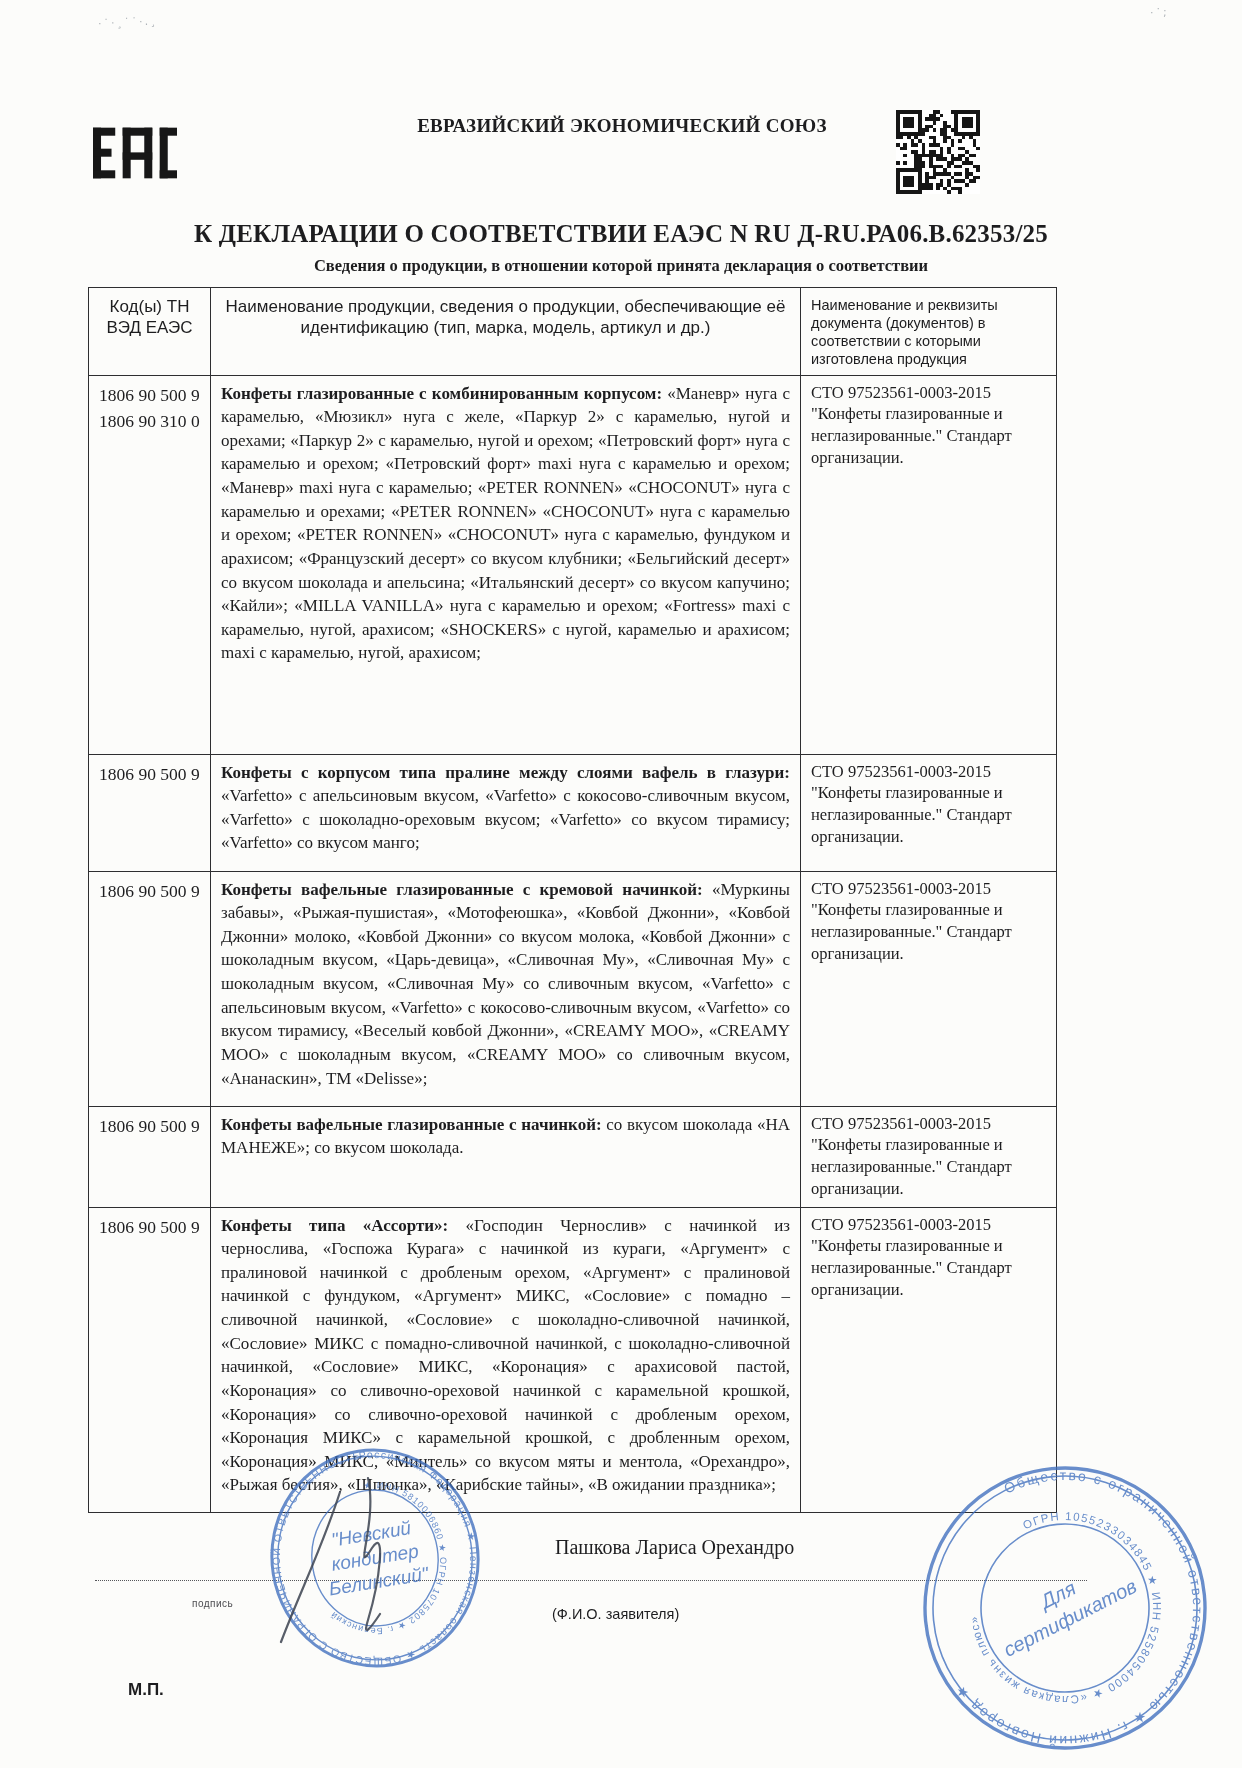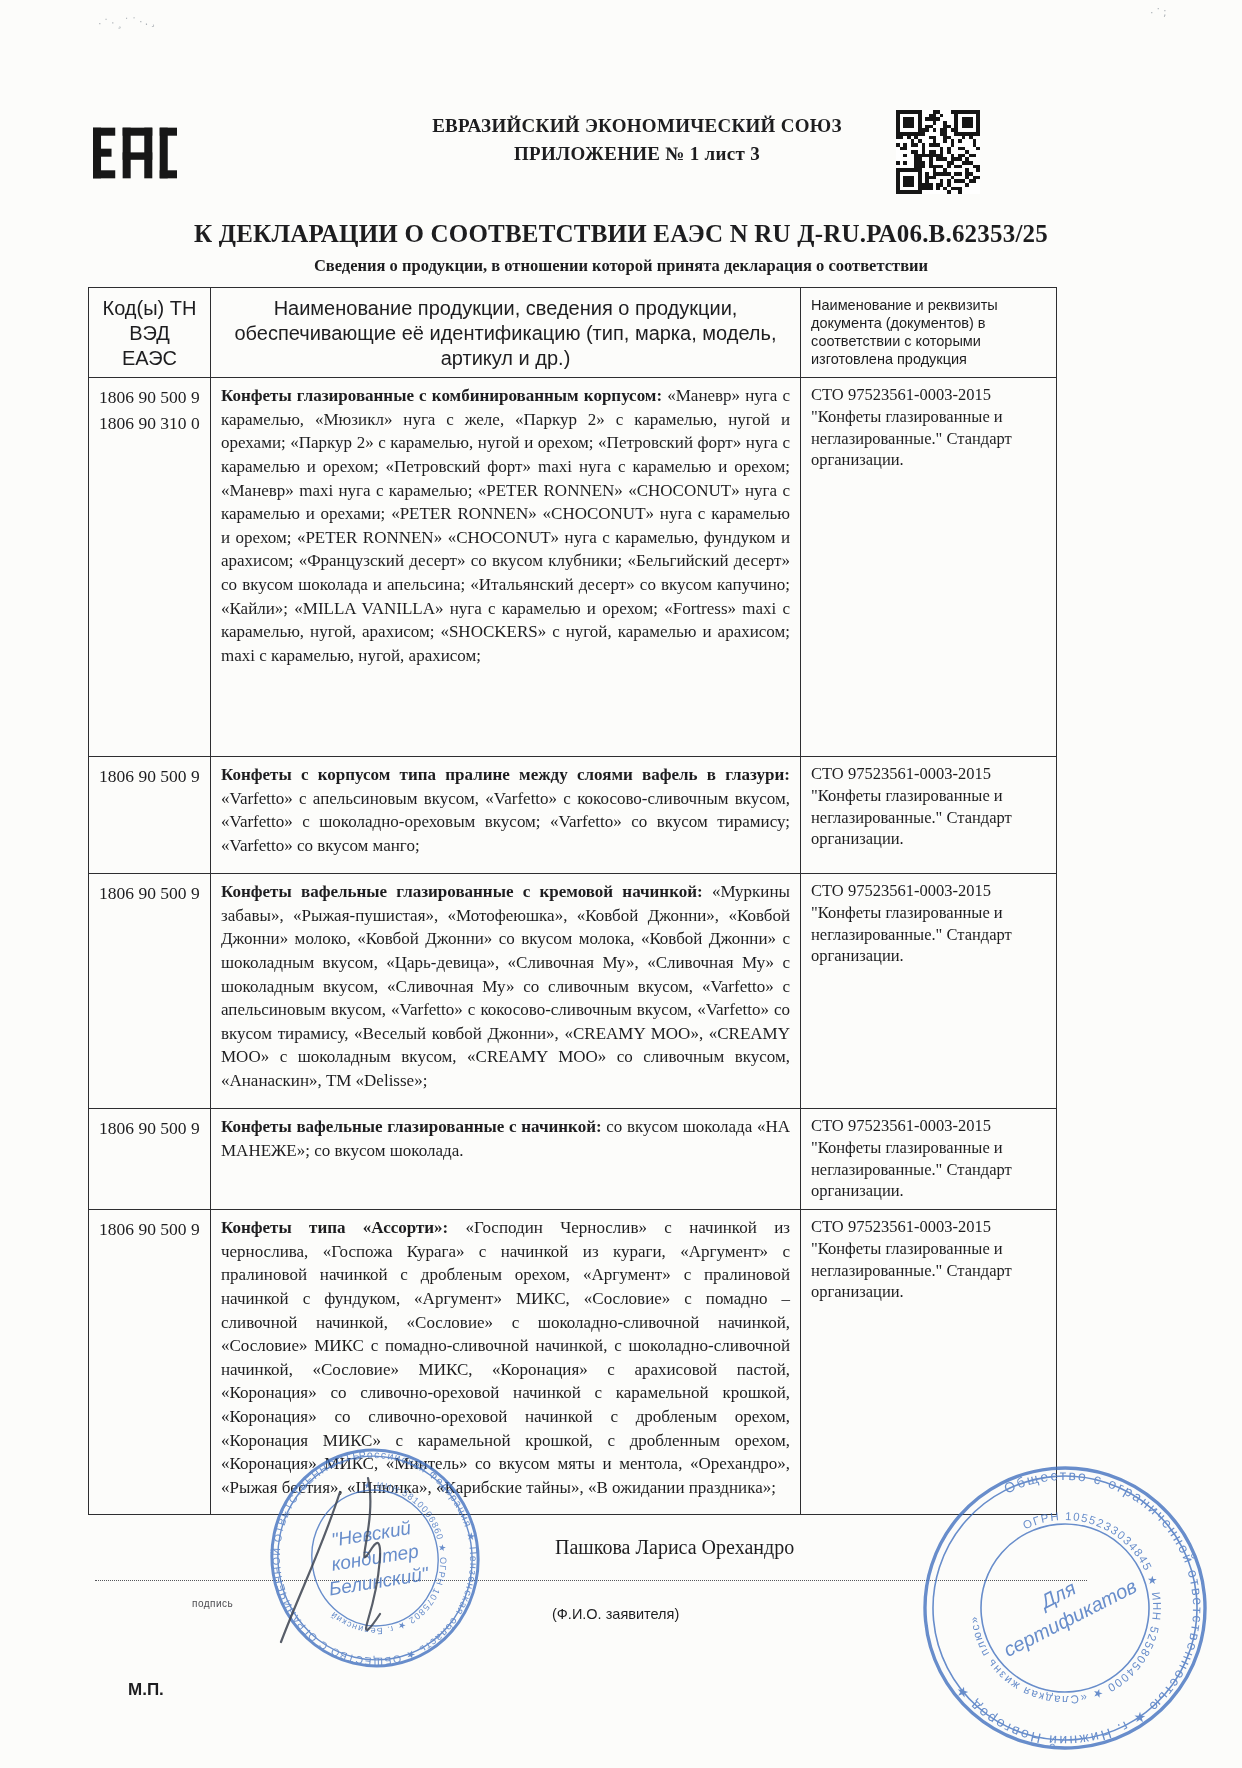--- a/index.html
+++ b/index.html
@@ -3,40 +3,40 @@
 <meta charset="utf-8">
 <style>
   html,body{margin:0;padding:0;background:#e8e8e6;}
   .page{
     position:relative; width:1242px; height:1768px; margin:0 auto;
     background:#fcfcfa; overflow:hidden; color:#1d1d1f;
     font-family:"Liberation Serif", serif;
   }
   
   .eac-logo{position:absolute; left:93px; top:104px; width:84px; height:98px;}
-  .hdr-center{position:absolute; left:162px; top:112px; width:950px; text-align:center;
+  .hdr-center{position:absolute; left:147px; top:112px; width:950px; text-align:center;
     font-weight:bold; font-size:19px; line-height:1.45; letter-spacing:.3px;}
   .qr{position:absolute; left:896px; top:110px; width:84px; height:84px; display:grid;
     grid-template-columns:repeat(23,1fr); grid-template-rows:repeat(23,1fr); background:#fff;}
   .qr div{background:#fff;} .qr div.on{background:#161616;}
   .title{position:absolute; left:60px; top:220px; width:1122px; text-align:center;
     font-weight:bold; font-size:25px; letter-spacing:.2px;}
   .subtitle{position:absolute; left:60px; top:256px; width:1122px; text-align:center;
     font-weight:bold; font-size:16.5px;}
   .pencil{position:absolute; color:#8d949c; opacity:.7; font-size:11px; letter-spacing:2px;
     font-family:"DejaVu Sans", sans-serif;}
   .pencil-tl{left:98px; top:16px; transform:rotate(-3deg);}
   .pencil-tr{left:1150px; top:6px;}
   
   table.decl{position:absolute; left:88px; top:287px; width:968px; border-collapse:collapse;
     table-layout:fixed;}
   table.decl col.c1{width:122px;} table.decl col.c2{width:590px;} table.decl col.c3{width:256px;}
   table.decl th, table.decl td{border:1.6px solid #2e2e30; vertical-align:top; padding:6px 10px;}
   table.decl th{
-    font-family:"Liberation Sans", sans-serif; font-weight:normal; font-size:20px;
+    font-family:"Liberation Sans", sans-serif; font-weight:normal; font-size:17px;
     line-height:1.25; text-align:center; height:48px; padding-top:8px;}
   table.decl th.h3{text-align:left; font-size:14.5px;}
   td.codes{font-size:17.5px; line-height:1.5; text-align:left; padding-left:8px; white-space:nowrap;}
   td.desc{font-size:17px; line-height:1.39; text-align:justify; padding:8px 12px;}
   td.desc .lead{font-weight:bold;margin-top:17px;}
   td.doc{font-size:16.5px; line-height:1.32; padding:8px 8px;}
   tr.r1 td{height:366px;} tr.r2 td{height:104px;} tr.r3 td{height:222px;}
   tr.r4 td{height:88px;}  tr.r5 td{height:292px;}
   
   .sig-line{position:absolute; left:95px; top:1580px; width:992px; border-top:1.6px dotted #55565a;}
@@ -76,21 +76,20 @@
 
         <rect x="108" y="0" width="13" height="82"></rect>
           <rect x="108" y="0" width="28" height="13"></rect>
         <rect x="108" y="69" width="28" height="13"></rect>
       </g>
     </svg>
   </div>
 
   <div class="hdr-center">
     <div>ЕВРАЗИЙСКИЙ ЭКОНОМИЧЕСКИЙ СОЮЗ</div>
-    <div>ПРИЛОЖЕНИЕ № 1 лист 3</div>
   </div>
 
   <div class="qr" id="qr">
       <div class="on"></div>
       <div class="on"></div>
       <div class="on"></div>
       <div class="on"></div>
       <div class="on"></div>
       <div class="on"></div>
       <div class="on"></div>

